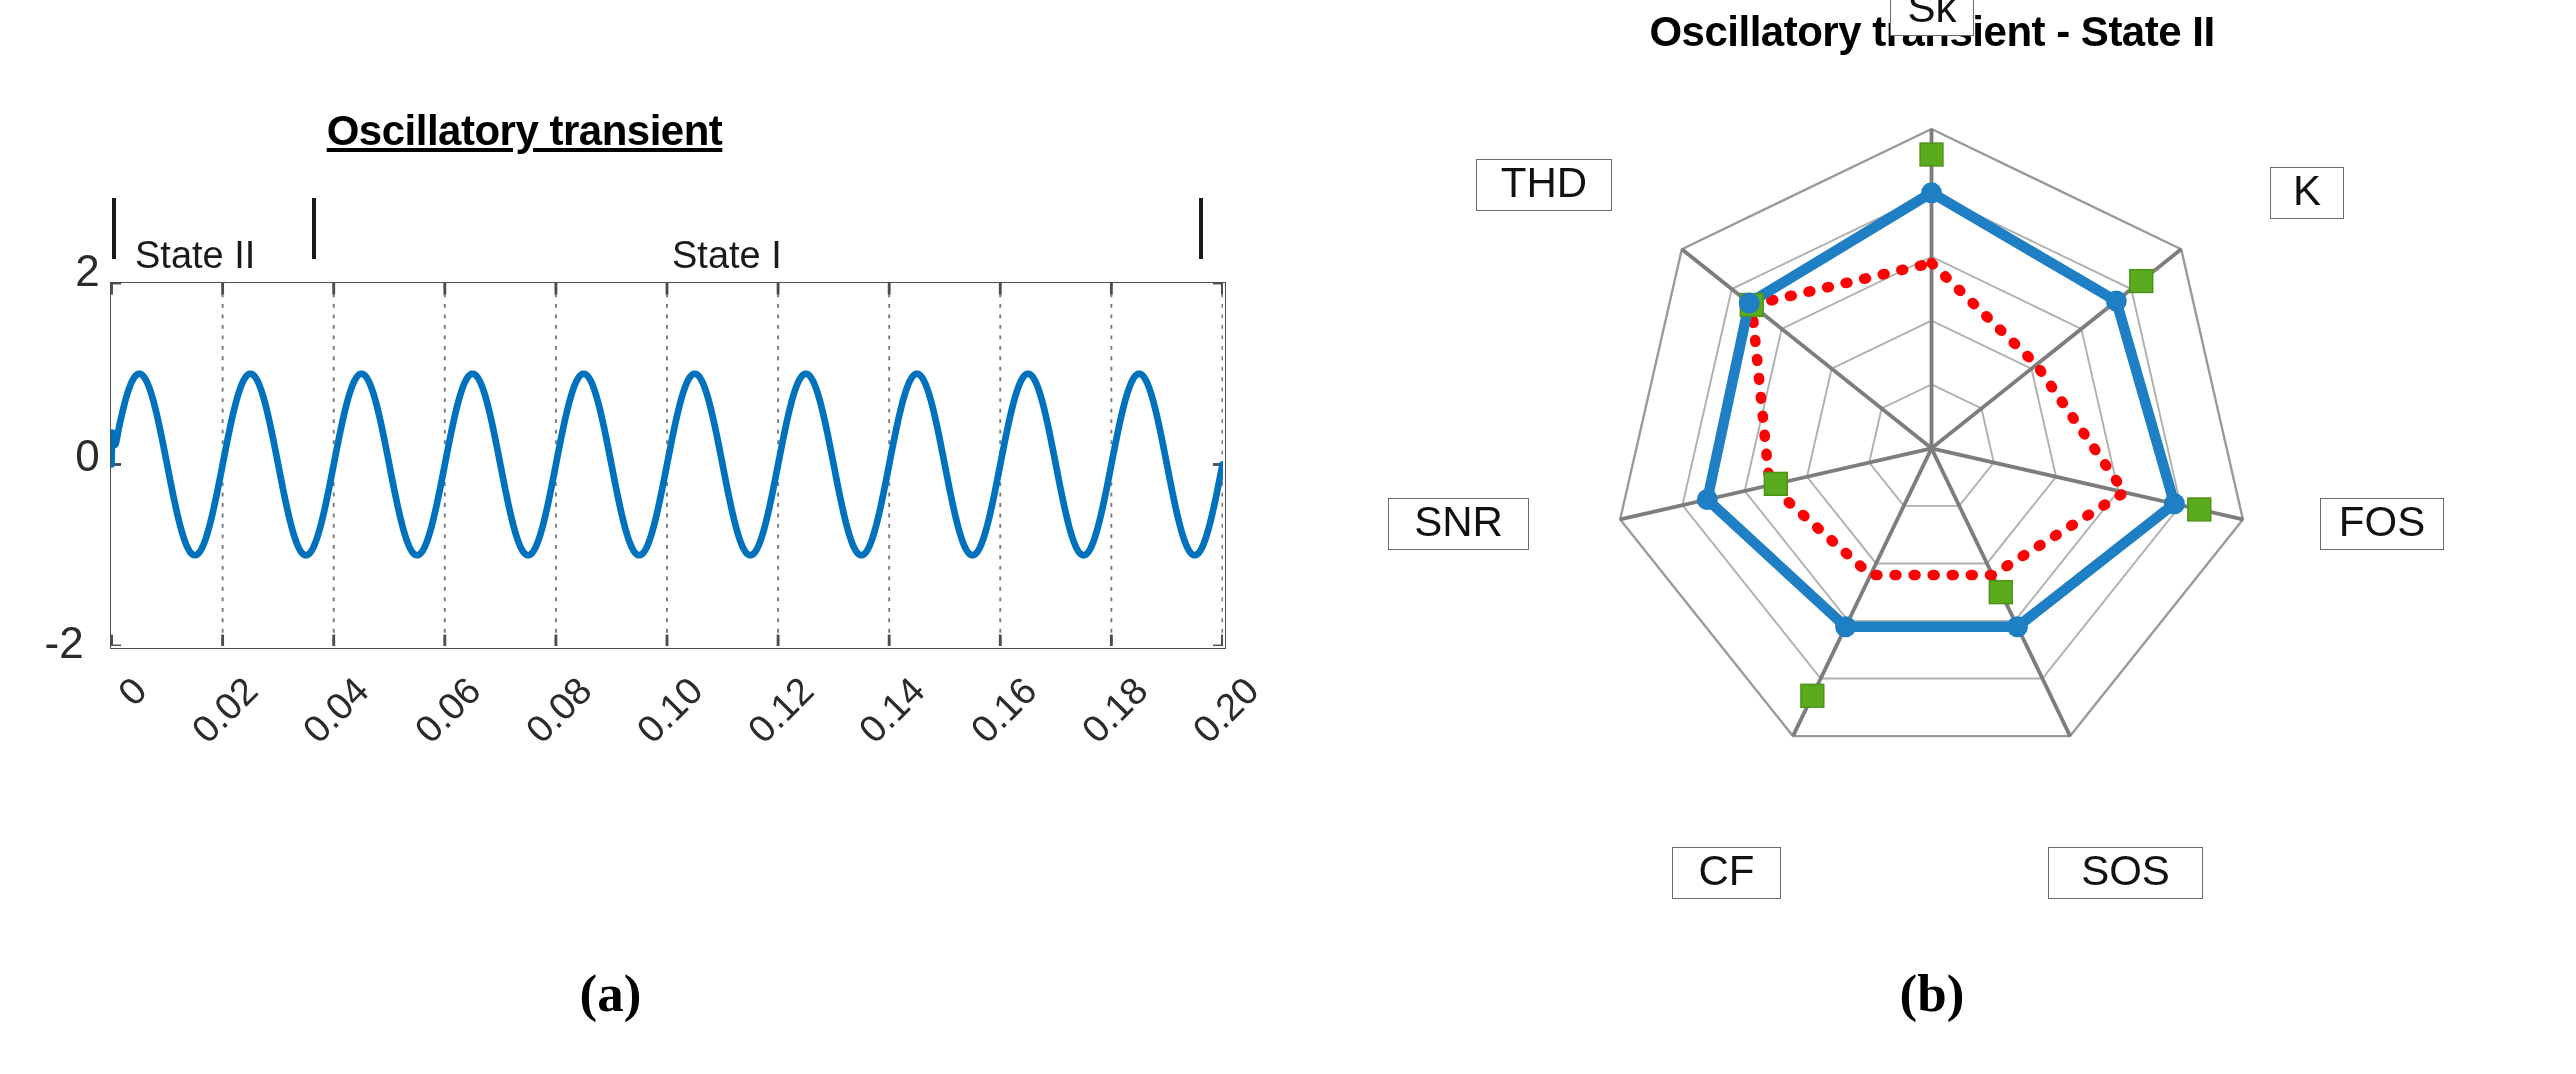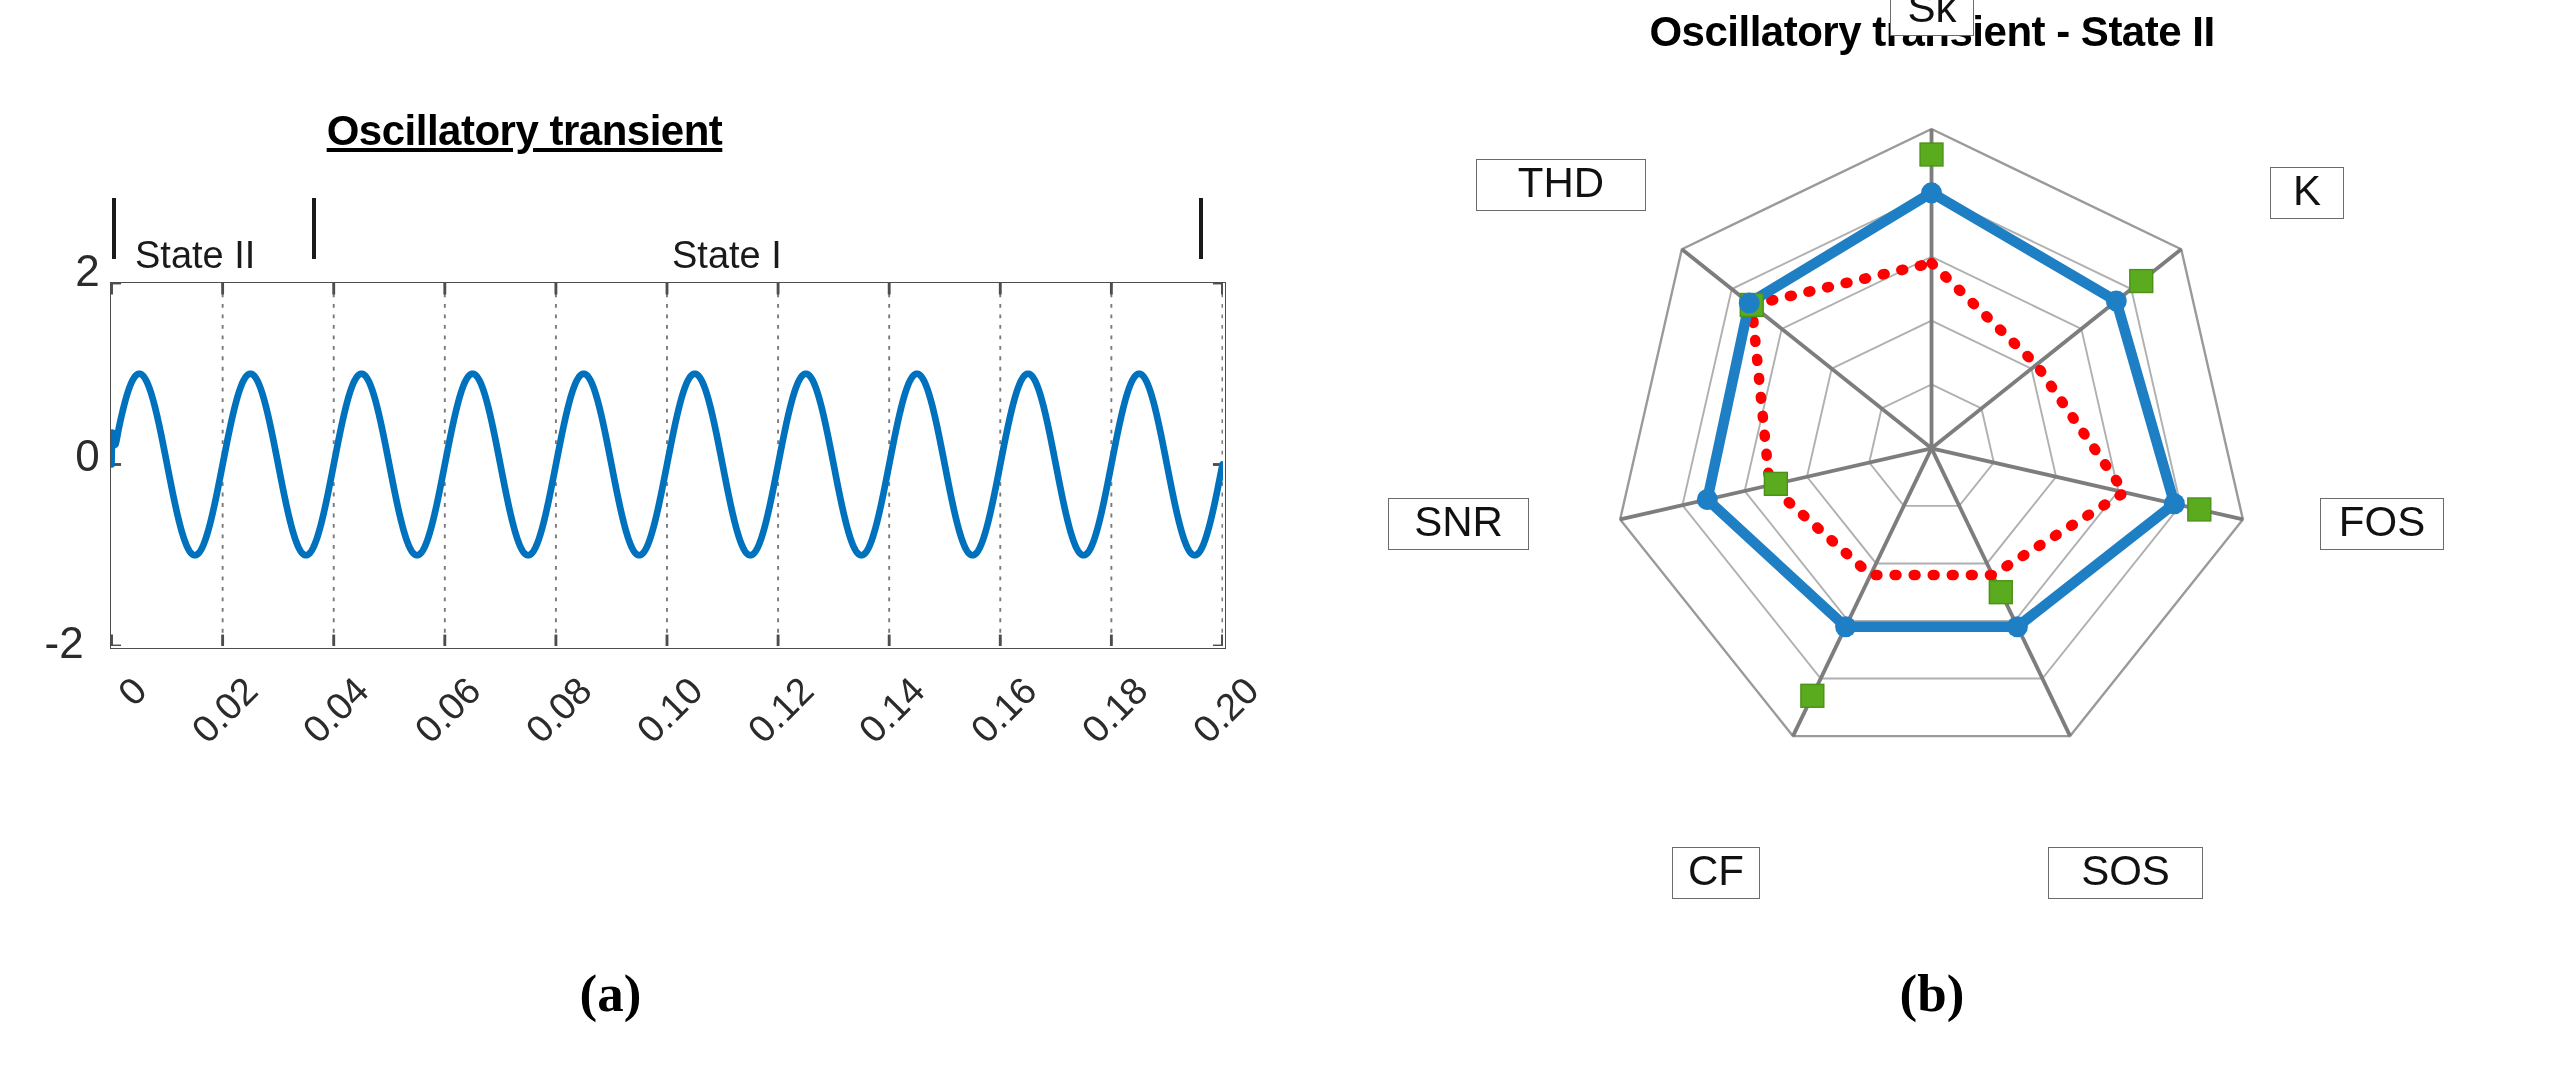--- a/index.html
+++ b/index.html
@@ -175,22 +175,22 @@
           <circle cx="439.84738758174416" cy="483.6720492702631" r="11" fill="#1f7fc4"></circle>
           <circle cx="483.80311096244327" cy="277.5255689554468" r="11" fill="#1f7fc4"></circle>
         </g>
     </svg>
 
     <div id="radar-labels">
         <div class="radar-label" style="width: 84px; left: 602px; top: -16px;">Sk</div>
         <div class="radar-label" style="width: 74px; left: 982px; top: 167px;">K</div>
         <div class="radar-label" style="width: 124px; left: 1032px; top: 498px;">FOS</div>
         <div class="radar-label" style="width: 155px; left: 760px; top: 847px;">SOS</div>
-        <div class="radar-label" style="width: 88px; left: 384px; top: 847px;">CF</div>
+        <div class="radar-label" style="width: 109px; left: 384px; top: 847px;">CF</div>
         <div class="radar-label" style="width: 141px; left: 100px; top: 498px;">SNR</div>
-        <div class="radar-label" style="width: 170px; left: 188px; top: 159px;">THD</div>
+        <div class="radar-label" style="width: 136px; left: 188px; top: 159px;">THD</div>
       </div>
 
     <div id="cap-b">(b)</div>
   </div>
 
 </div>
 
 
 </body></html>

